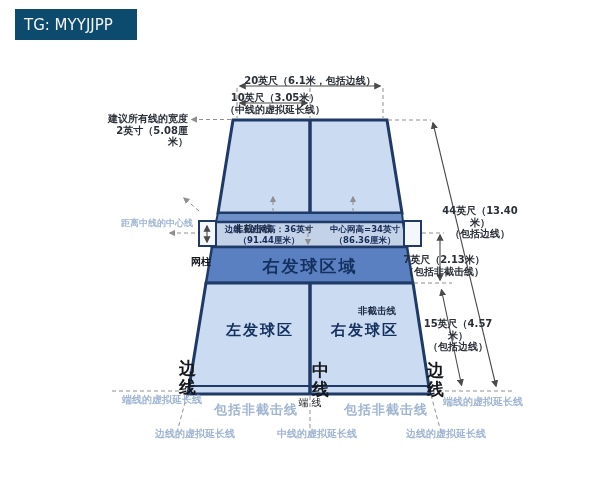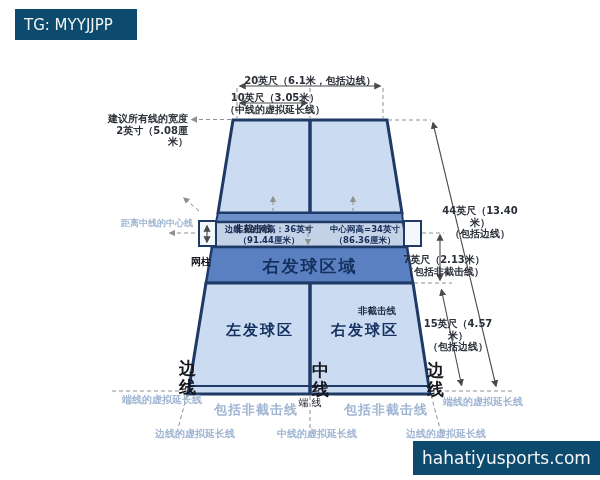--- a/index.html
+++ b/index.html
@@ -115,17 +115,14 @@
   <div class="lbl ghost ghost-sm" style="left:443px;top:395px;">端线的虚拟延长线</div>
   <div class="lbl ghost ghost-lg" style="left:214px;top:401px;">包括非截击线</div>
   <div class="lbl ghost ghost-lg" style="left:344px;top:401px;">包括非截击线</div>
   <div class="lbl ghost ghost-sm" style="left:155px;top:427px;">边线的虚拟延长线</div>
   <div class="lbl ghost ghost-sm" style="left:277px;top:427px;">中线的虚拟延长线</div>
   <div class="lbl ghost ghost-sm" style="left:406px;top:427px;">边线的虚拟延长线</div>
 
   <div class="wm wm-top">
     <span>TG: MYYJJPP</span>
   </div>
-  <div class="wm wm-bottom">
-    <span>hahatiyusports.com</span>
-  </div>
 
 </div>
 
 </body></html>

